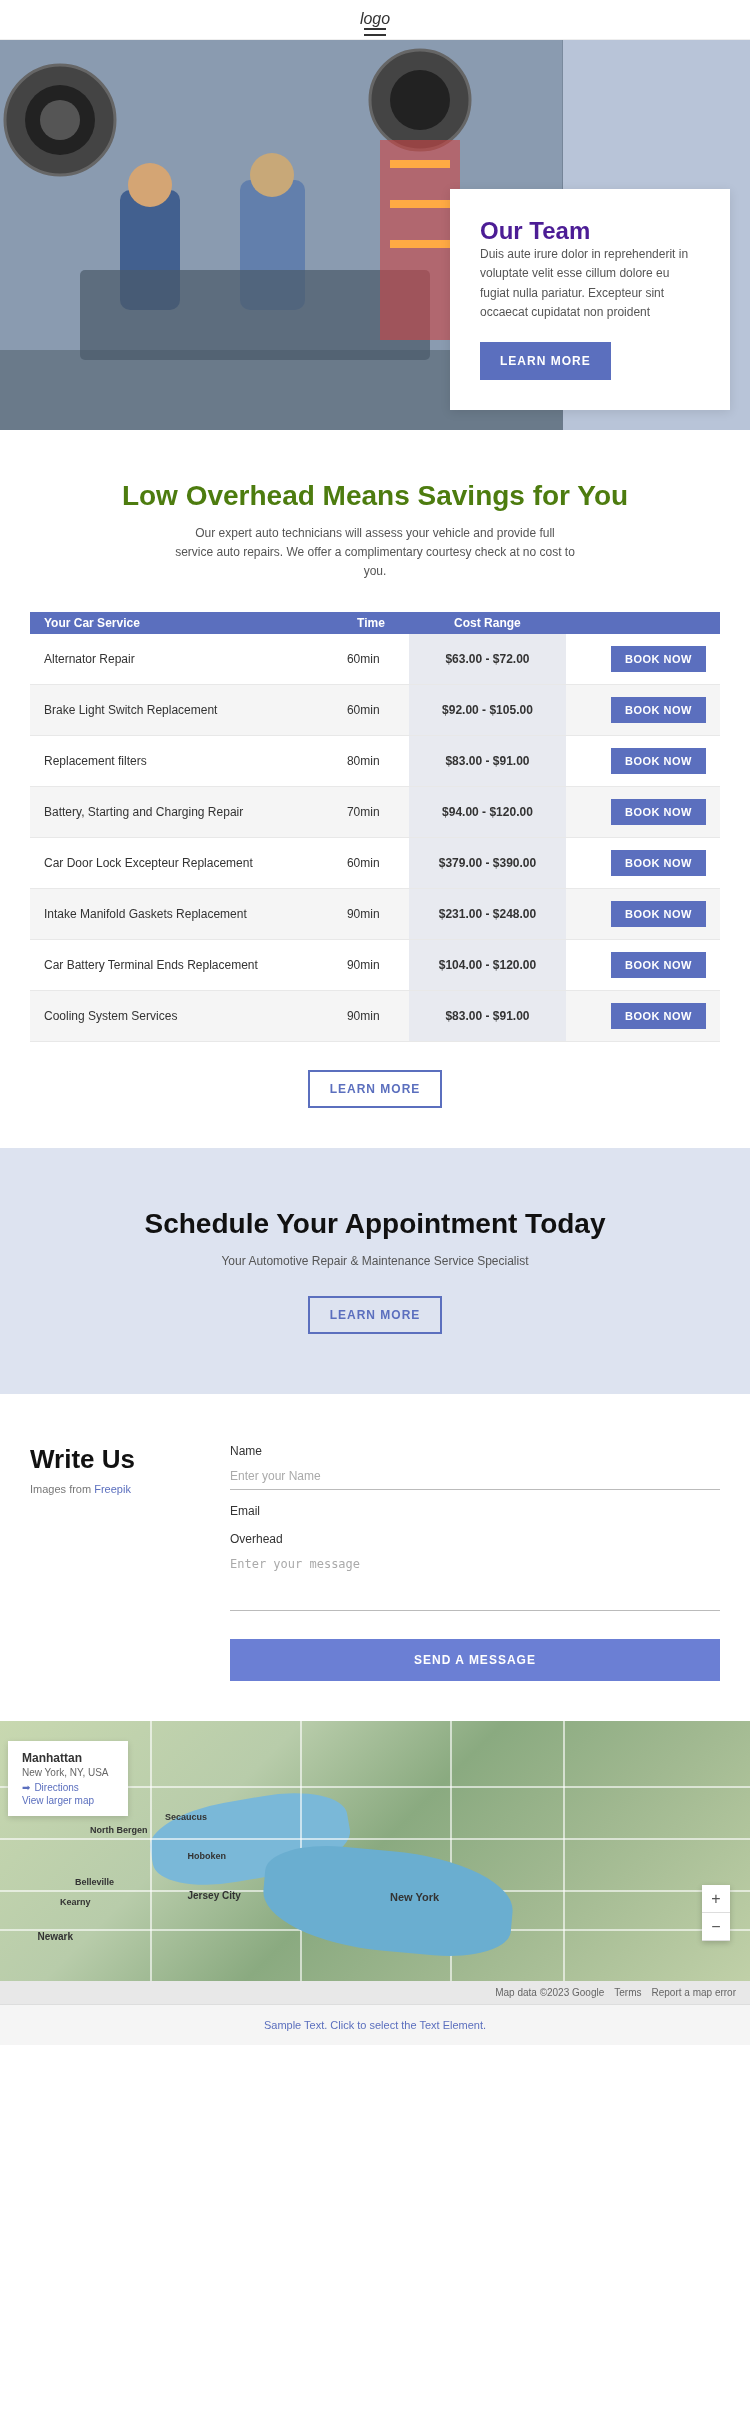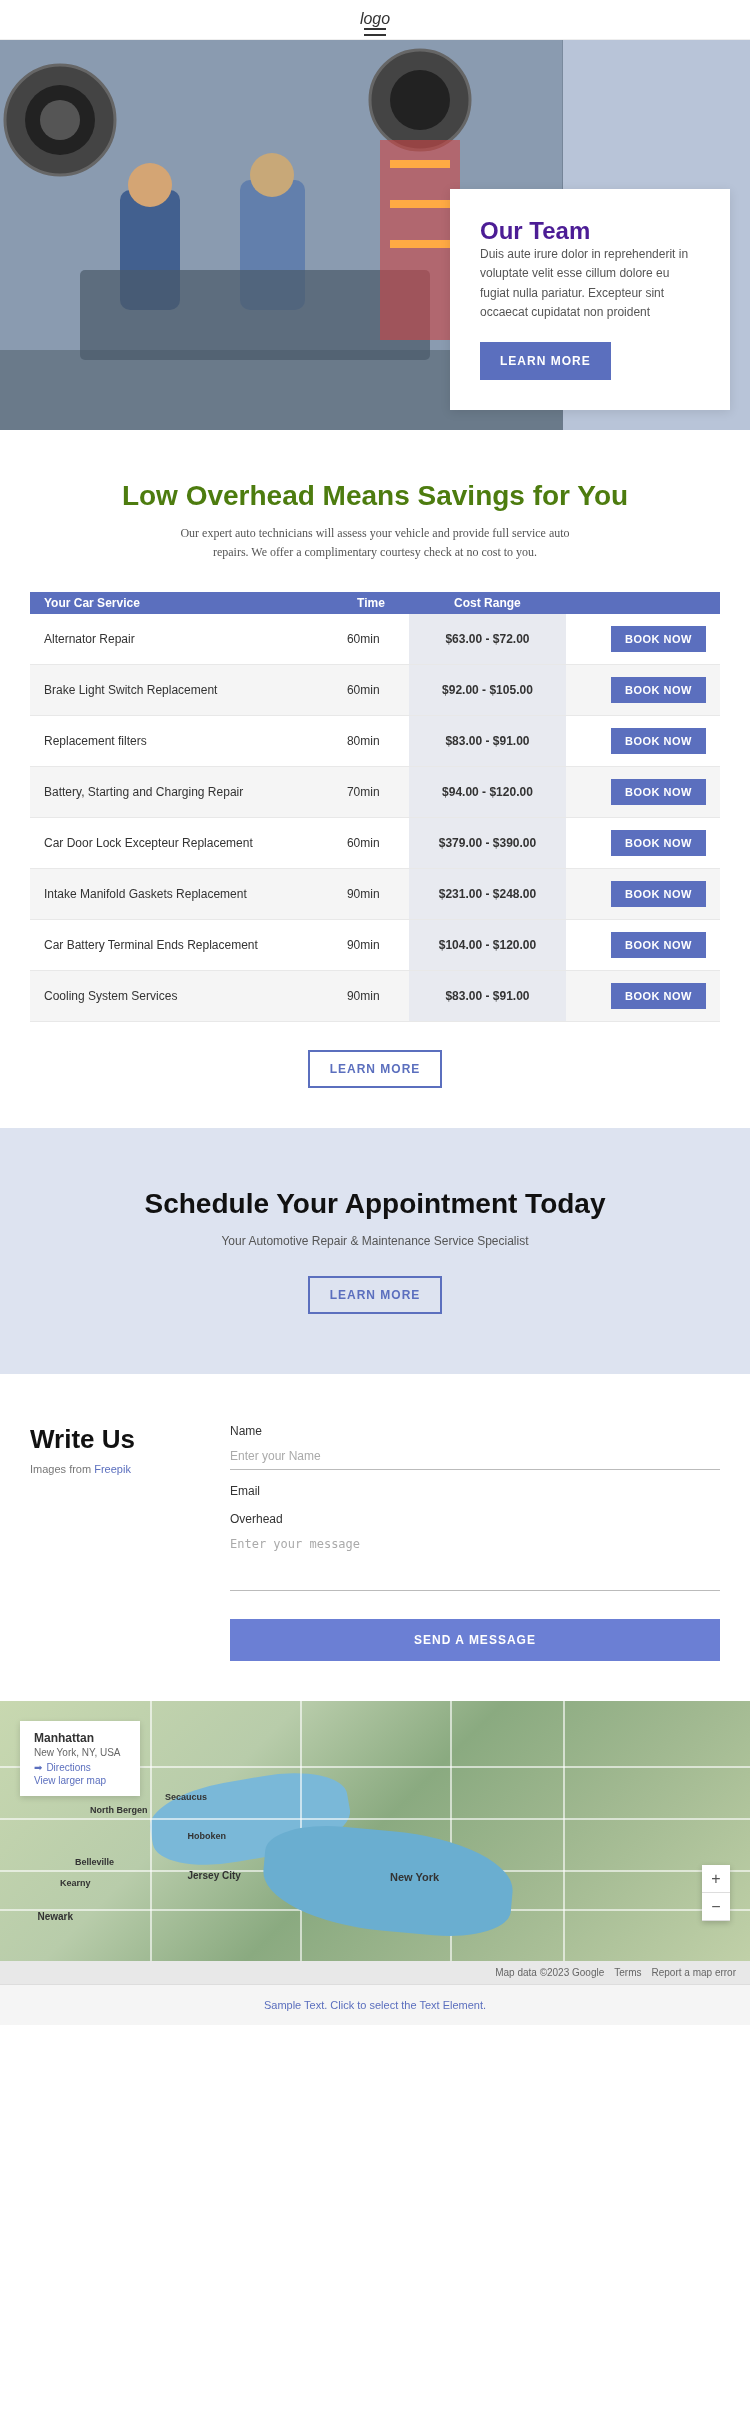--- a/index.html
+++ b/index.html
@@ -93,21 +93,20 @@
       color: #4d7c0f;
       margin-bottom: 12px;
     }
     .savings-section .subtitle {
       text-align: center;
       font-size: 12px;
       color: #555;
       max-width: 400px;
       margin: 0 auto 30px;
       line-height: 1.6;
-      font-family: Liberation Serif, serif;
     }
 
     
     .services-table {
       width: 100%;
       border-collapse: collapse;
       font-size: 12px;
     }
     .services-table thead tr {
       background: #5b6fbe;
@@ -284,21 +283,21 @@
       left: 35%;
       width: 250px;
       height: 100px;
       background: #6aaed0;
       border-radius: 30% 50%;
       transform: rotate(5deg);
     }
     .map-info {
       position: absolute;
       top: 20px;
-      left: 20px;
+      left: 8px;
       background: #fff;
       padding: 10px 14px;
       font-size: 11px;
       color: #333;
       box-shadow: 0 2px 6px rgba(0,0,0,0.15);
       z-index: 10;
       min-width: 120px;
     }
     .map-info .city { font-weight: 700; font-size: 12px; }
     .map-info .address { color: #666; font-size: 10px; margin-top: 2px; }

